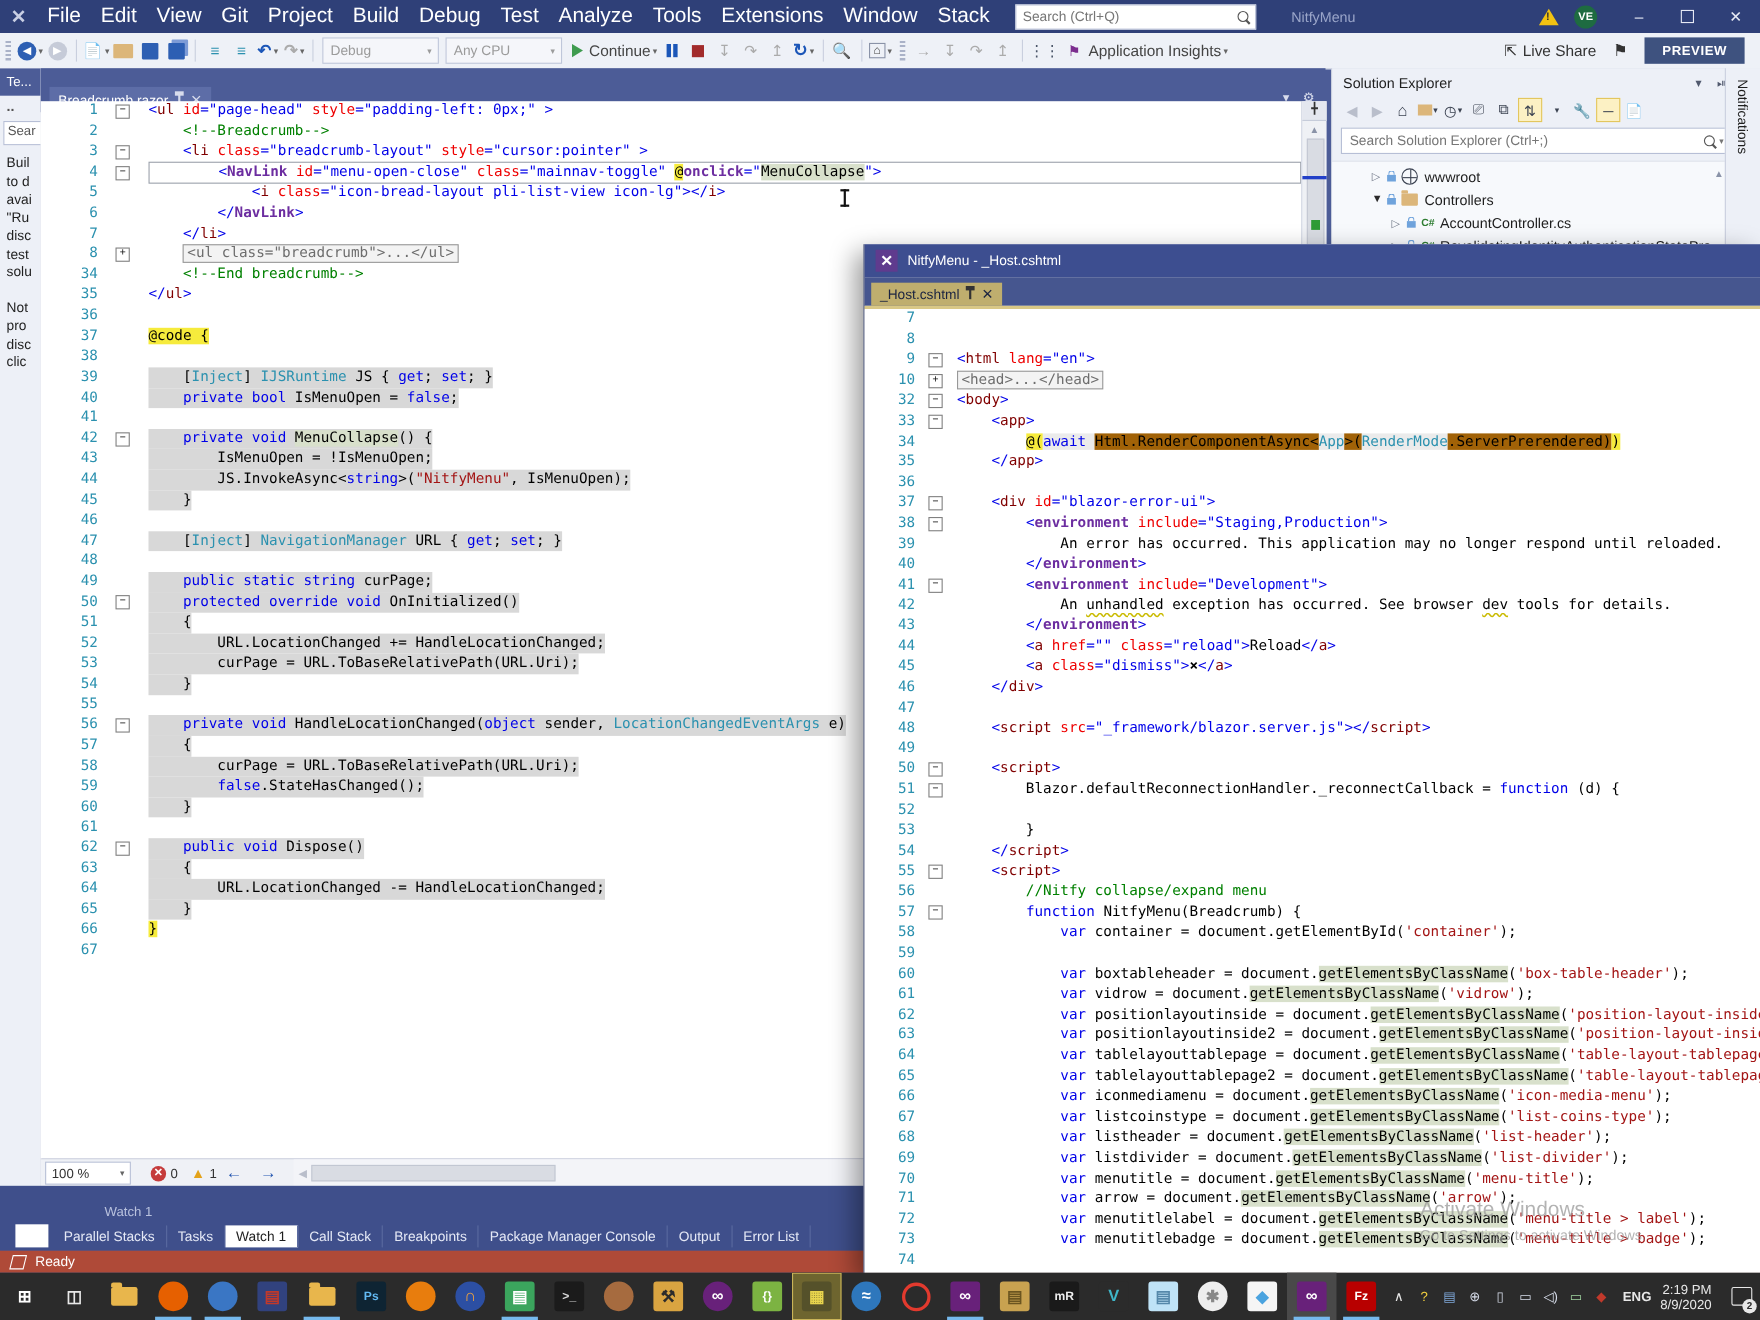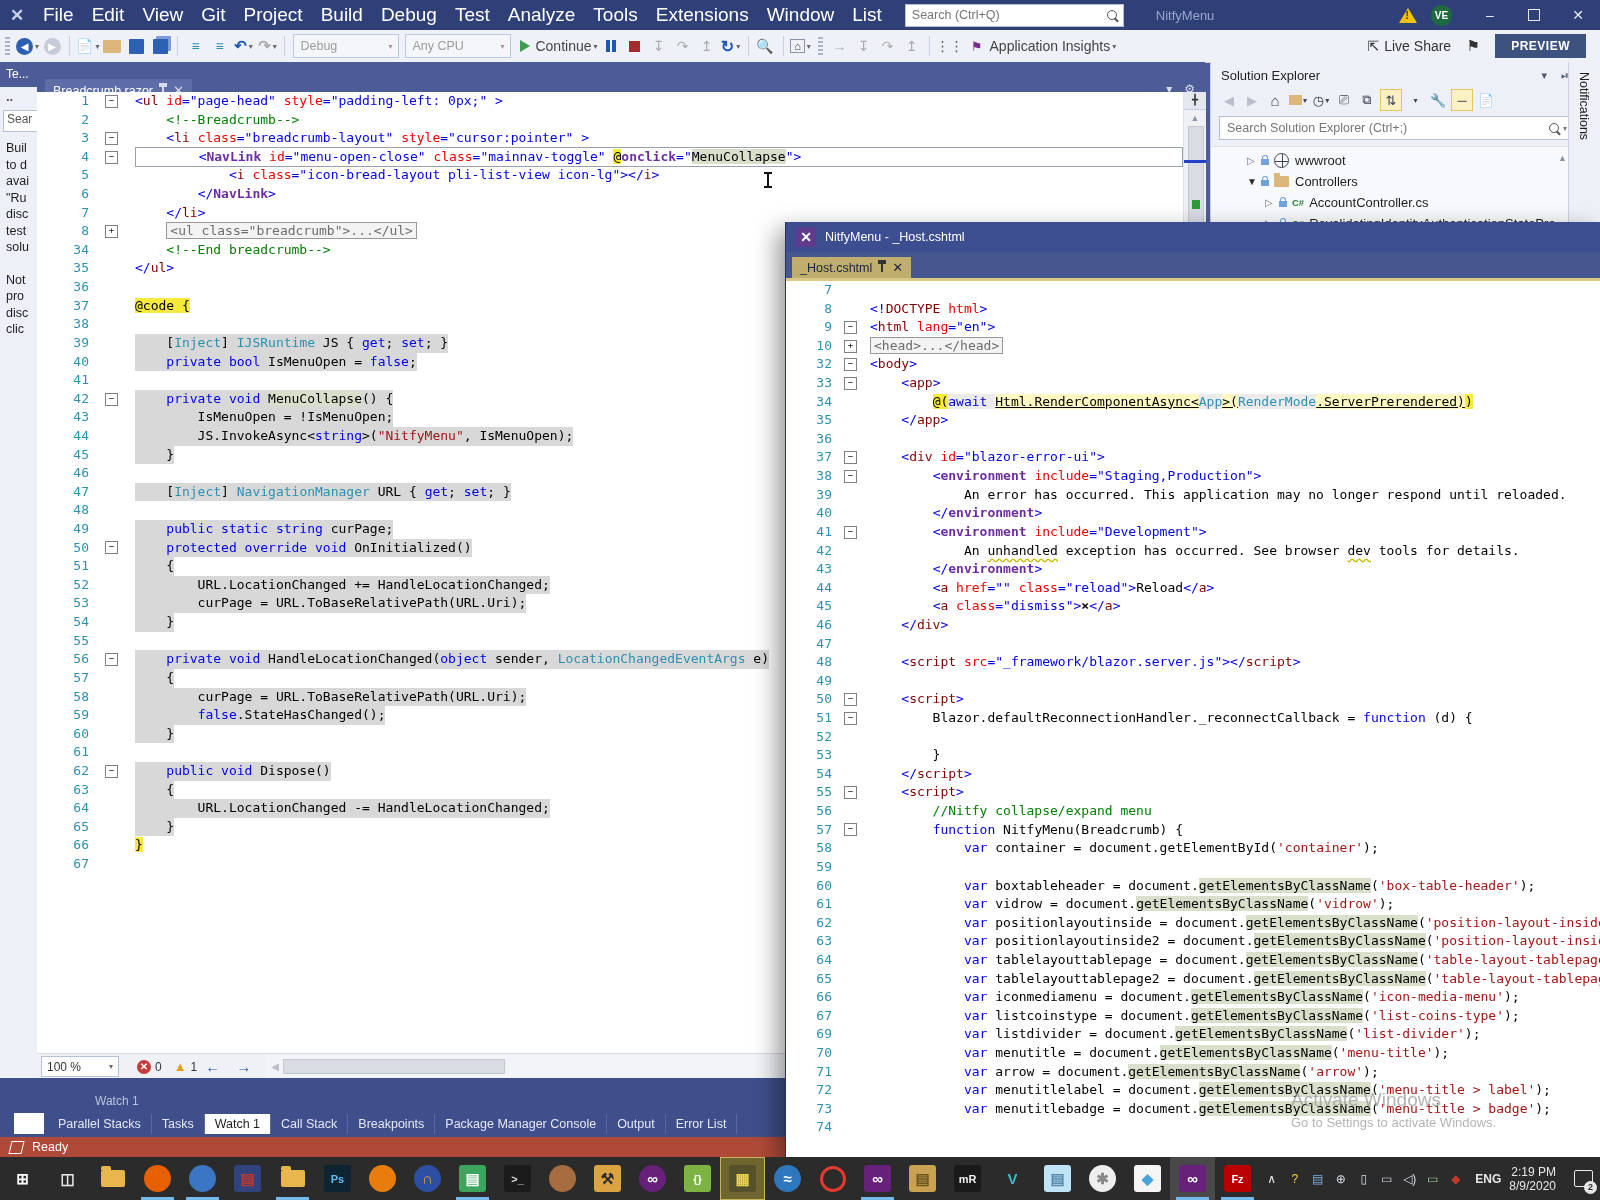--- a/index.html
+++ b/index.html
@@ -57,21 +57,21 @@
   .lt{display:inline;}
   .lt.sel{background:#D8D8D8;}
   .tk-p{color:#0000E8;} .tk-t{color:#800000;} .tk-c{color:#6C2DA0;font-weight:bold;}
   .tk-a{color:#EE0000;} .tk-k{color:#0000E8;} .tk-y{color:#2B91AF;} .tk-s{color:#A31515;}
   .tk-m{color:#008000;} .tk-x{color:#000;} .tk-xb{color:#000;font-weight:bold;}
   .tk-yl{background:#F6EB3C;color:#000;}
   .tk-ref{background:#D8E0CB;color:#000;}
   .tk-bs{background:#4388D8;color:#fff;}
   .tk-box{border:1px solid #989898;background:#F3F3F3;color:#6D6D6D;padding:0 3px;}
   .tk-wv{color:#000;text-decoration:underline wavy #C9BA00;text-underline-offset:3px;}
-  .tk-rzk{background:#EBEBEB;color:#0000E8;} .tk-rzx{background:#fef9c3;color:#000;text-decoration:underline;} .tk-rzy{background:#EBEBEB;color:#2B91AF;}
+  .tk-rzk{background:#EBEBEB;color:#0000E8;} .tk-rzx{background:#a16207;color:#000;} .tk-rzy{background:#EBEBEB;color:#2B91AF;}
 
   
   .tabstrip-left{left:37px;top:62px;width:1168px;height:40px;background:#4C5C97;display:flex;align-items:flex-end;}
   .doc-tab{height:23px;display:flex;align-items:center;padding:0 8px;font-size:12.5px;color:#fff;background:#5D6DA7;margin-left:8px;gap:7px;}
   .doc-tab .pin{width:2px;height:9px;background:#D8DCEC;position:relative;margin:0 2px;}
   .doc-tab .pin:before{content:"";position:absolute;left:-3px;top:-3px;width:8px;height:4px;background:#D8DCEC;}
   .doc-tab .x{font-size:13px;color:#D8DCEC;}
   .tabstrip-icons{margin-left:auto;color:#D8DCEC;display:flex;gap:12px;padding:0 10px 6px 0;font-size:12px;}
   .editor-left{left:37px;top:92px;width:1146px;height:961px;background:#fff;overflow:hidden;}
   .editor-left .gnum{width:52px;} .editor-left .gfold{width:30px;padding-left:9px;}
@@ -180,21 +180,21 @@
         <div class="menu-item">View</div>
         <div class="menu-item">Git</div>
         <div class="menu-item">Project</div>
         <div class="menu-item">Build</div>
         <div class="menu-item">Debug</div>
         <div class="menu-item">Test</div>
         <div class="menu-item">Analyze</div>
         <div class="menu-item">Tools</div>
         <div class="menu-item">Extensions</div>
         <div class="menu-item">Window</div>
-        <div class="menu-item">List</div>
+        <div class="menu-item">Stack</div>
       </div>
     <div class="tb-search">
       <span class="sp">Search (Ctrl+Q)</span>
       <span class="mag"></span>
     </div>
     <div class="title-text">NitfyMenu</div>
     <div class="title-right">
       <div class="warn-tri"></div>
       <div class="avatar">VE</div>
       <div class="winbtn">–</div>
@@ -501,21 +501,21 @@
         <span style="font-size:13px;">✕</span>
       </div>
     </div>
     <div class="tanline"></div>
     <div class="ft-editor" id="float-editor">
       <div class="watermark">
         <div class="w1">Activate Windows</div>
         <div class="w2">Go to Settings to activate Windows.</div>
       </div>
     <div class="code-row"><span class="gnum">7</span><span class="gfold"></span><span class="lb"><span class="lt"></span></span></div>
-        <div class="code-row"><span class="gnum">8</span><span class="gfold"></span><span class="lb"><span class="lt"><span class="tk-p">&lt;!</span><span class="tk-t">DOCTYPE </span><span class="tk-a">html</span><span class="tk-p">&gt;</span></span></span></div>
+        <div class="code-row"><span class="gnum">8</span><span class="gfold"></span></div>
         <div class="code-row"><span class="gnum">9</span><span class="gfold"><span class="fold">−</span></span><span class="lb"><span class="lt"><span class="tk-p">&lt;</span><span class="tk-t">html </span><span class="tk-a">lang</span><span class="tk-p">="en"&gt;</span></span></span></div>
         <div class="code-row"><span class="gnum">10</span><span class="gfold"><span class="fold">+</span></span><span class="lb"><span class="lt"><span class="tk-box">&lt;head&gt;...&lt;/head&gt;</span></span></span></div>
         <div class="code-row"><span class="gnum">32</span><span class="gfold"><span class="fold">−</span></span><span class="lb"><span class="lt"><span class="tk-p">&lt;</span><span class="tk-t">body</span><span class="tk-p">&gt;</span></span></span></div>
         <div class="code-row"><span class="gnum">33</span><span class="gfold"><span class="fold">−</span></span><span class="lb"><span class="lt"><span class="tk-x">    </span><span class="tk-p">&lt;</span><span class="tk-t">app</span><span class="tk-p">&gt;</span></span></span></div>
         <div class="code-row"><span class="gnum">34</span><span class="gfold"></span><span class="lb"><span class="lt"><span class="tk-x">        </span><span class="tk-yl">@(</span><span class="tk-rzk">await </span><span class="tk-rzx">Html.RenderComponentAsync&lt;</span><span class="tk-rzy">App</span><span class="tk-rzx">&gt;(</span><span class="tk-rzy">RenderMode</span><span class="tk-rzx">.ServerPrerendered)</span><span class="tk-yl">)</span></span></span></div>
         <div class="code-row"><span class="gnum">35</span><span class="gfold"></span><span class="lb"><span class="lt"><span class="tk-x">    </span><span class="tk-p">&lt;/</span><span class="tk-t">app</span><span class="tk-p">&gt;</span></span></span></div>
         <div class="code-row"><span class="gnum">36</span><span class="gfold"></span><span class="lb"><span class="lt"></span></span></div>
         <div class="code-row"><span class="gnum">37</span><span class="gfold"><span class="fold">−</span></span><span class="lb"><span class="lt"><span class="tk-x">    </span><span class="tk-p">&lt;</span><span class="tk-t">div </span><span class="tk-a">id</span><span class="tk-p">="blazor-error-ui"&gt;</span></span></span></div>
         <div class="code-row"><span class="gnum">38</span><span class="gfold"><span class="fold">−</span></span><span class="lb"><span class="lt"><span class="tk-x">        </span><span class="tk-p">&lt;</span><span class="tk-c">environment </span><span class="tk-a">include</span><span class="tk-p">="Staging,Production"&gt;</span></span></span></div>
         <div class="code-row"><span class="gnum">39</span><span class="gfold"></span><span class="lb"><span class="lt"><span class="tk-x">            An error has occurred. This application may no longer respond until reloaded.</span></span></span></div>
@@ -540,20 +540,21 @@
         <div class="code-row"><span class="gnum">58</span><span class="gfold"></span><span class="lb"><span class="lt"><span class="tk-x">            </span><span class="tk-k">var</span><span class="tk-x"> container = document.getElementById(</span><span class="tk-s">'container'</span><span class="tk-x">);</span></span></span></div>
         <div class="code-row"><span class="gnum">59</span><span class="gfold"></span></div>
         <div class="code-row"><span class="gnum">60</span><span class="gfold"></span><span class="lb"><span class="lt"><span class="tk-x">            </span><span class="tk-k">var</span><span class="tk-x"> boxtableheader = document.</span><span class="tk-ref">getElementsByClassName</span><span class="tk-x">(</span><span class="tk-s">'box-table-header'</span><span class="tk-x">);</span></span></span></div>
         <div class="code-row"><span class="gnum">61</span><span class="gfold"></span><span class="lb"><span class="lt"><span class="tk-x">            </span><span class="tk-k">var</span><span class="tk-x"> vidrow = document.</span><span class="tk-ref">getElementsByClassName</span><span class="tk-x">(</span><span class="tk-s">'vidrow'</span><span class="tk-x">);</span></span></span></div>
         <div class="code-row"><span class="gnum">62</span><span class="gfold"></span><span class="lb"><span class="lt"><span class="tk-x">            </span><span class="tk-k">var</span><span class="tk-x"> positionlayoutinside = document.</span><span class="tk-ref">getElementsByClassName</span><span class="tk-x">(</span><span class="tk-s">'position-layout-inside'</span></span></span></div>
         <div class="code-row"><span class="gnum">63</span><span class="gfold"></span><span class="lb"><span class="lt"><span class="tk-x">            </span><span class="tk-k">var</span><span class="tk-x"> positionlayoutinside2 = document.</span><span class="tk-ref">getElementsByClassName</span><span class="tk-x">(</span><span class="tk-s">'position-layout-inside2'</span></span></span></div>
         <div class="code-row"><span class="gnum">64</span><span class="gfold"></span><span class="lb"><span class="lt"><span class="tk-x">            </span><span class="tk-k">var</span><span class="tk-x"> tablelayouttablepage = document.</span><span class="tk-ref">getElementsByClassName</span><span class="tk-x">(</span><span class="tk-s">'table-layout-tablepage'</span></span></span></div>
         <div class="code-row"><span class="gnum">65</span><span class="gfold"></span><span class="lb"><span class="lt"><span class="tk-x">            </span><span class="tk-k">var</span><span class="tk-x"> tablelayouttablepage2 = document.</span><span class="tk-ref">getElementsByClassName</span><span class="tk-x">(</span><span class="tk-s">'table-layout-tablepage2'</span></span></span></div>
         <div class="code-row"><span class="gnum">66</span><span class="gfold"></span><span class="lb"><span class="lt"><span class="tk-x">            </span><span class="tk-k">var</span><span class="tk-x"> iconmediamenu = document.</span><span class="tk-ref">getElementsByClassName</span><span class="tk-x">(</span><span class="tk-s">'icon-media-menu'</span><span class="tk-x">);</span></span></span></div>
         <div class="code-row"><span class="gnum">67</span><span class="gfold"></span><span class="lb"><span class="lt"><span class="tk-x">            </span><span class="tk-k">var</span><span class="tk-x"> listcoinstype = document.</span><span class="tk-ref">getElementsByClassName</span><span class="tk-x">(</span><span class="tk-s">'list-coins-type'</span><span class="tk-x">);</span></span></span></div>
+        <div class="code-row"><span class="gnum">68</span><span class="gfold"></span><span class="lb"><span class="lt"><span class="tk-x">            </span><span class="tk-k">var</span><span class="tk-x"> listheader = document.</span><span class="tk-ref">getElementsByClassName</span><span class="tk-x">(</span><span class="tk-s">'list-header'</span><span class="tk-x">);</span></span></span></div>
         <div class="code-row"><span class="gnum">69</span><span class="gfold"></span><span class="lb"><span class="lt"><span class="tk-x">            </span><span class="tk-k">var</span><span class="tk-x"> listdivider = document.</span><span class="tk-ref">getElementsByClassName</span><span class="tk-x">(</span><span class="tk-s">'list-divider'</span><span class="tk-x">);</span></span></span></div>
         <div class="code-row"><span class="gnum">70</span><span class="gfold"></span><span class="lb"><span class="lt"><span class="tk-x">            </span><span class="tk-k">var</span><span class="tk-x"> menutitle = document.</span><span class="tk-ref">getElementsByClassName</span><span class="tk-x">(</span><span class="tk-s">'menu-title'</span><span class="tk-x">);</span></span></span></div>
         <div class="code-row"><span class="gnum">71</span><span class="gfold"></span><span class="lb"><span class="lt"><span class="tk-x">            </span><span class="tk-k">var</span><span class="tk-x"> arrow = document.</span><span class="tk-ref">getElementsByClassName</span><span class="tk-x">(</span><span class="tk-s">'arrow'</span><span class="tk-x">);</span></span></span></div>
         <div class="code-row"><span class="gnum">72</span><span class="gfold"></span><span class="lb"><span class="lt"><span class="tk-x">            </span><span class="tk-k">var</span><span class="tk-x"> menutitlelabel = document.</span><span class="tk-ref">getElementsByClassName</span><span class="tk-x">(</span><span class="tk-s">'menu-title &gt; label'</span><span class="tk-x">);</span></span></span></div>
         <div class="code-row"><span class="gnum">73</span><span class="gfold"></span><span class="lb"><span class="lt"><span class="tk-x">            </span><span class="tk-k">var</span><span class="tk-x"> menutitlebadge = document.</span><span class="tk-ref">getElementsByClassName</span><span class="tk-x">(</span><span class="tk-s">'menu-title &gt; badge'</span><span class="tk-x">);</span></span></span></div>
         <div class="code-row"><span class="gnum">74</span><span class="gfold"></span><span class="lb"><span class="lt"></span></span></div>
       </div>
   </div>
 
   <div class="abs taskbar" id="taskbar">

